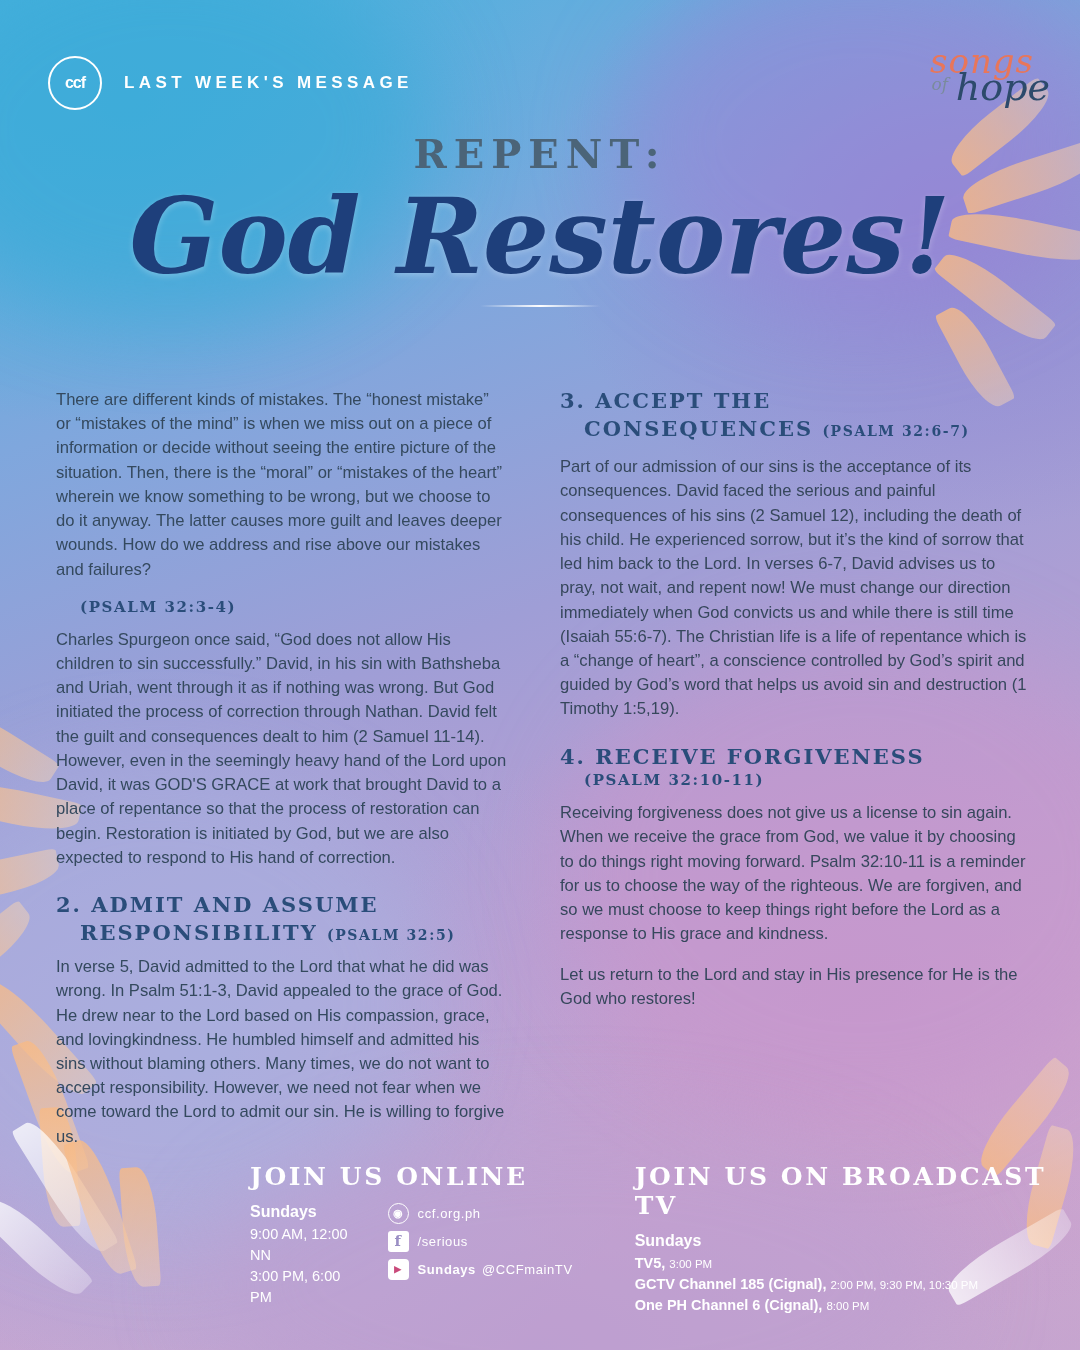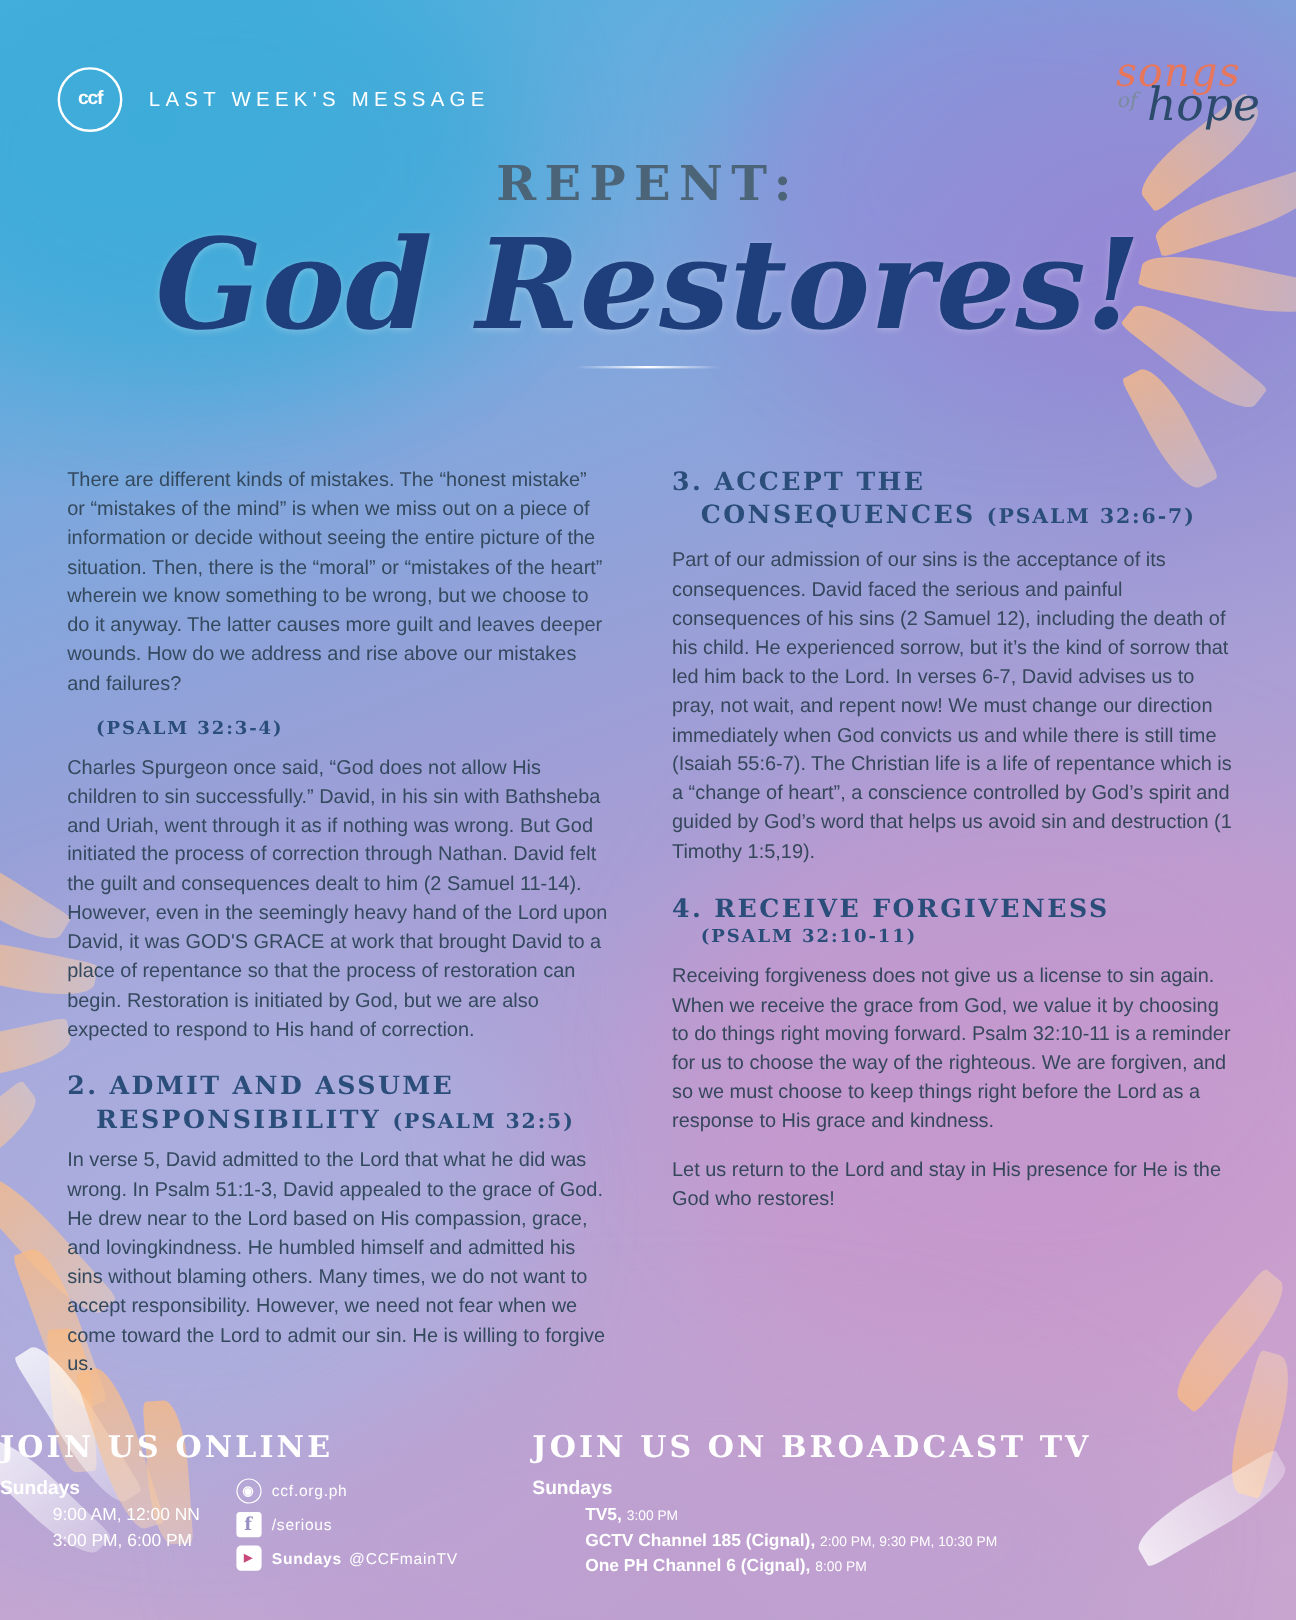--- a/index.html
+++ b/index.html
@@ -50,21 +50,21 @@
     width: 54px; height: 54px; border-radius: 50%;
     border: 2px solid #ffffff;
     display: flex; align-items: center; justify-content: center;
     color: #ffffff; font-size: 16px; font-weight: 700; letter-spacing: -1px;
     font-family: "Liberation Sans", sans-serif;
   }
   .header-label {
     margin-left: 22px;
     color: #ffffff;
     font-size: 17px;
-    font-weight: 400;
+    font-weight: 700;
     letter-spacing: 4.4px;
     text-align: center;
   }
   .songs-of-hope {
     position: absolute; right: 46px; top: 44px; width: 200px; height: 76px;
     text-align: right; color: #2f4f6e;
   }
   .soh-songs {
     font-family: "DejaVu Serif", serif;
     font-style: italic;
@@ -140,52 +140,53 @@
     font-family: "DejaVu Serif", serif;
     font-weight: 700;
     color: #2a4d7a;
     font-size: 21px;
     letter-spacing: 2px;
     margin-top: 22px;
     margin-bottom: 2px;
     line-height: 1.22;
   }
   h2.point .ref {
-    font-size: 17px;
+    font-size: 14px;
     letter-spacing: 1.6px;
     white-space: nowrap;
   }
   .ref-line {
     font-family: "DejaVu Serif", serif;
     font-weight: 700;
     color: #2a4d7a;
     font-size: 15px;
     letter-spacing: 1.6px;
     margin-left: 24px;
     margin-bottom: 12px;
   }
 
   
   .footer {
     position: absolute;
     left: 0; right: 0; bottom: 34px;
     display: flex;
+    padding-left: 250px;
     gap: 62px;
     color: #ffffff;
   }
   .footer h3 {
     font-family: "DejaVu Serif", serif;
     font-size: 25px;
     letter-spacing: 2.6px;
     font-weight: 700;
     color: #ffffff;
     margin-bottom: 12px;
   }
   .f-sub { font-size: 16px; font-weight: 700; color: #ffffff; margin-bottom: 3px; }
-  .f-line { font-size: 14.5px; color: #ffffff; line-height: 1.45; margin-left: 44px; }
+  .f-line { font-size: 14.5px; color: #ffffff; line-height: 1.45; }
   .f-line b { font-weight: 700; }
   .f-small { font-size: 11.5px; }
 
   .online-wrap { display: flex; gap: 30px; }
   .social-row { display: flex; align-items: center; margin-bottom: 7px; font-size: 13px; letter-spacing: .6px; }
   .social-ico {
     width: 21px; height: 21px; margin-right: 9px;
     display: flex; align-items: center; justify-content: center;
     color: #ffffff; font-size: 12px; font-weight: 700;
     border-radius: 3px;

